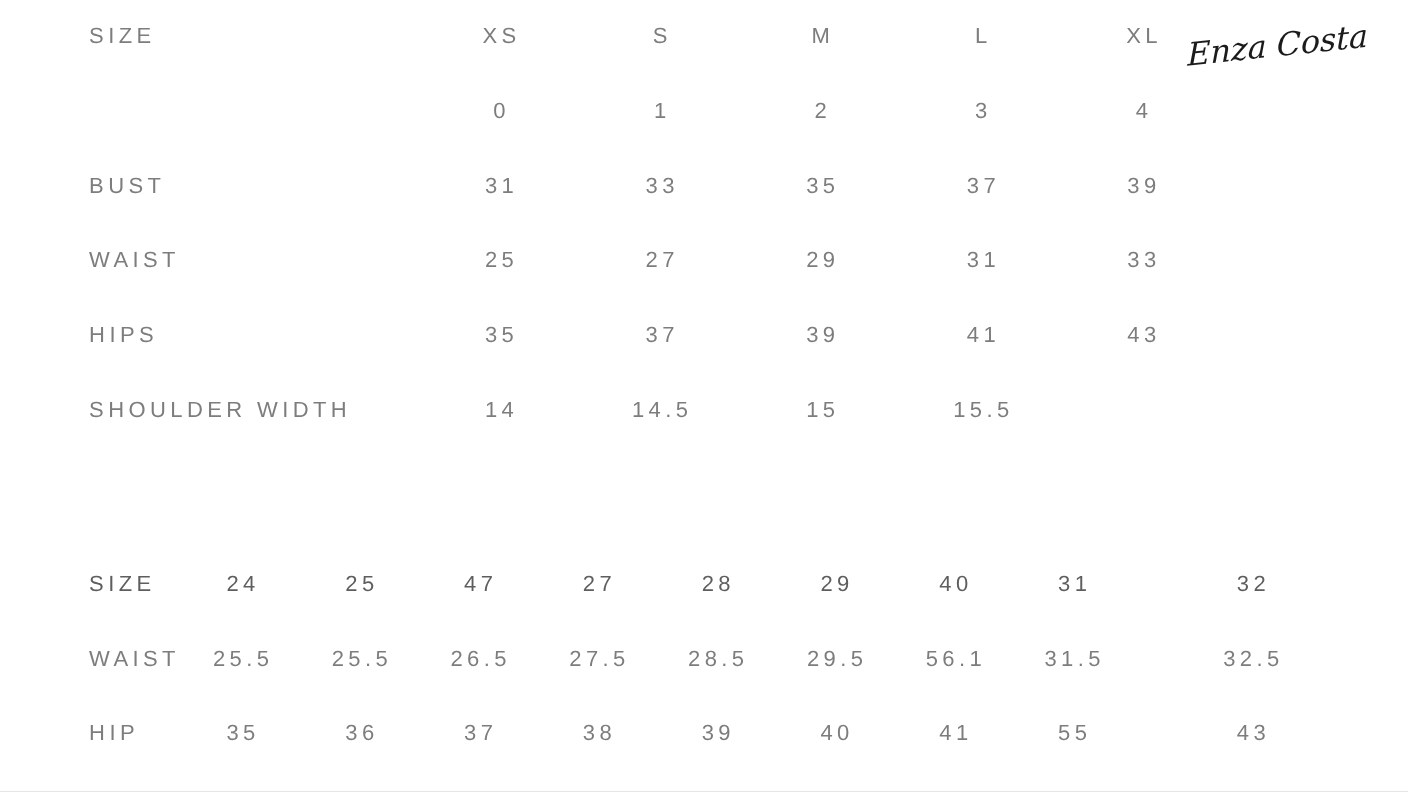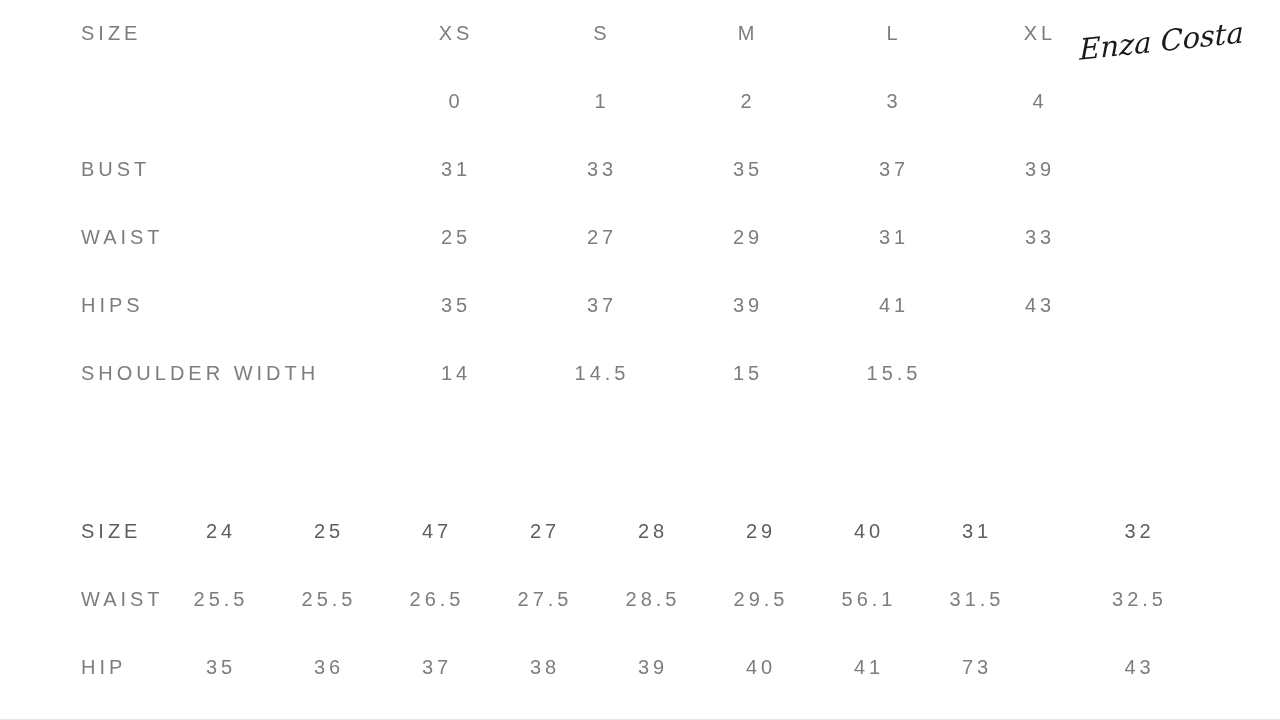--- a/index.html
+++ b/index.html
@@ -134,17 +134,17 @@
     <div class="cell val">32.5</div>
 
     <div class="cell label">HIP</div>
     <div class="cell val">35</div>
     <div class="cell val">36</div>
     <div class="cell val">37</div>
     <div class="cell val">38</div>
     <div class="cell val">39</div>
     <div class="cell val">40</div>
     <div class="cell val">41</div>
-    <div class="cell val">73</div>
+    <div class="cell val">55</div>
     <div class="cell val">43</div>
   </div>
 
 </div>
 
 </body></html>

